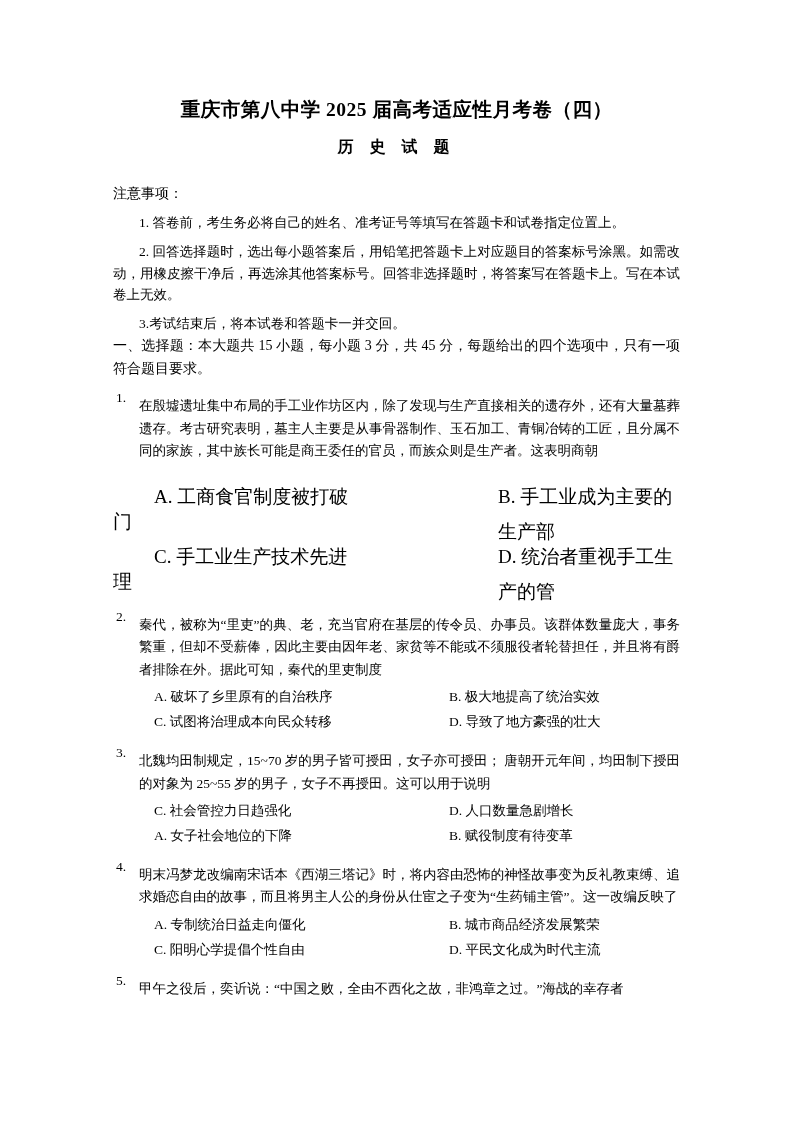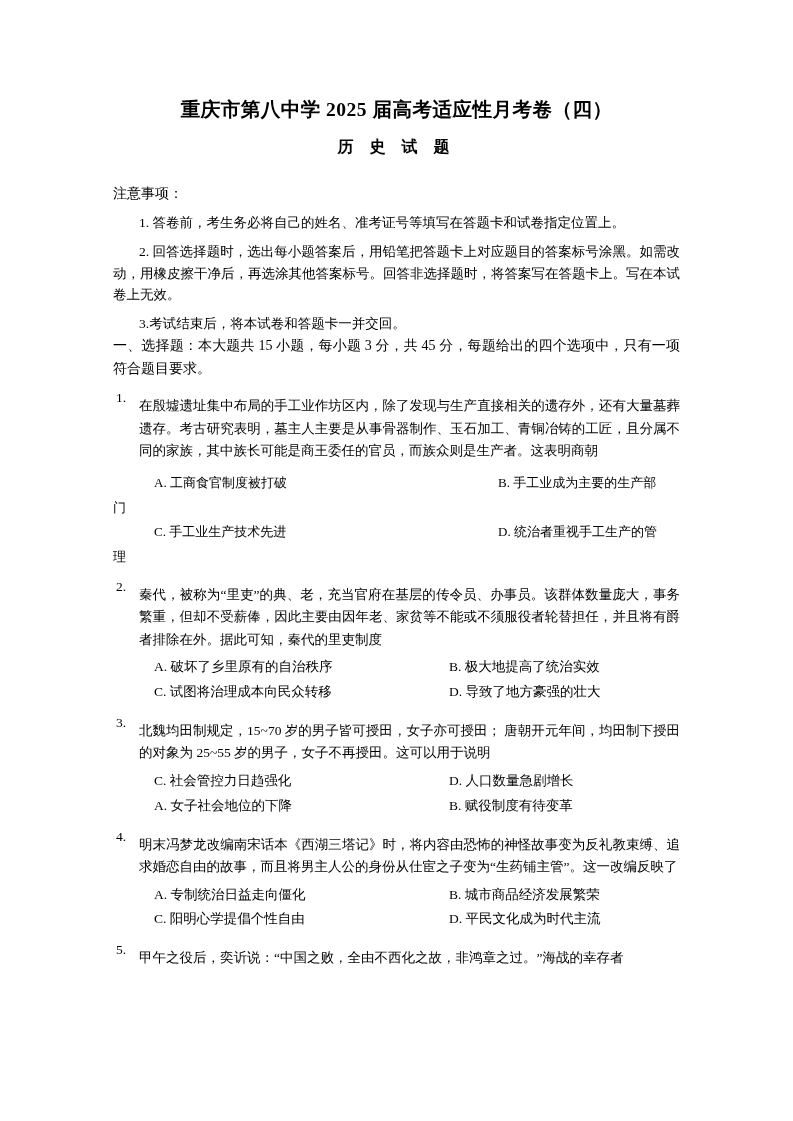--- a/index.html
+++ b/index.html
@@ -94,23 +94,23 @@
   .opt-a {
     flex: 0 0 310px;
     padding-left: 15px;
     box-sizing: border-box;
   }
   .opt-b {
     flex: 1 1 auto;
   }
   
   .opts-wrap {
-    margin-top: 8px;
+    margin-top: 16px;
     padding-left: 0;
-    font-size: 13px;
+    font-size: 19px;
     line-height: 1.85;
   }
   .opts-wrap .row {
     position: relative;
     min-height: 25px;
   }
   .opts-wrap .left {
     position: absolute;
     left: 41px;
     top: 0;

